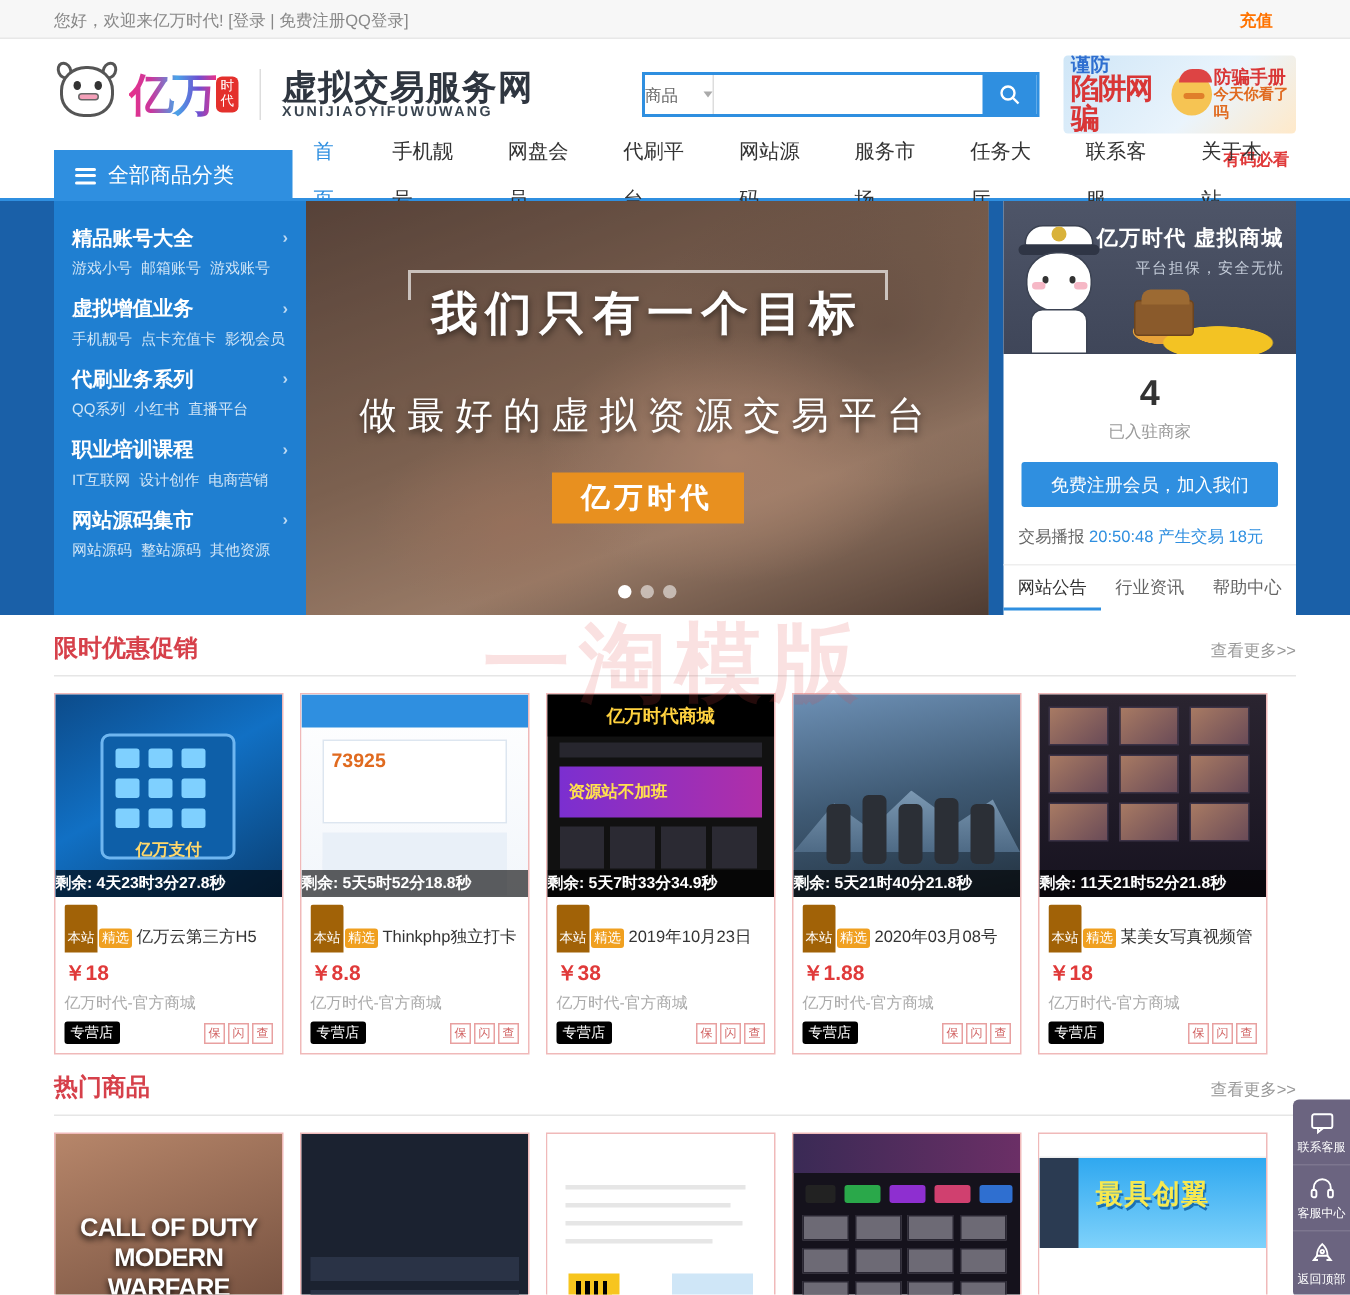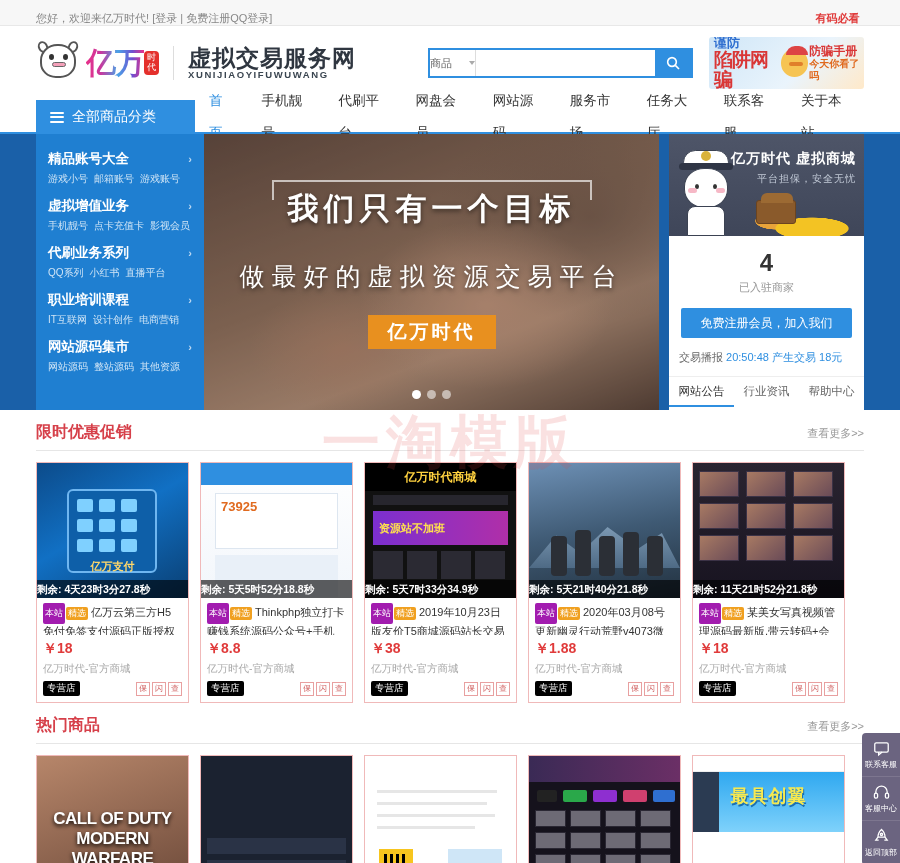--- a/index.html
+++ b/index.html
@@ -6,21 +6,21 @@
   html,body { width:900px; height:863px; overflow:hidden; }
   body {
     font-family:"Liberation Sans","DejaVu Sans",sans-serif;
     font-size:12px; color:#444; background:#fff;
   }
   .wrap { width:900px; margin:0 auto; position:relative; }
   .center { width:828px; margin:0 auto; position:relative; }
 
   
   .topbar { height:26px; background:#f7f7f7; border-bottom:1px solid #e8e8e8; }
-  .topbar .center { display:flex; align-items:flex-end; height:26px; }
+  .topbar .center { display:flex; align-items:center; height:26px; }
   .top-left { font-size:11px; color:#888; }
   .top-left a { color:#888; text-decoration:none; }
   .top-right { margin-left:auto; display:flex; align-items:center; gap:16px; font-size:11px;flex-direction:column; }
   .top-right a { color:#777; text-decoration:none; white-space:nowrap; }
   .top-right a.orange { color:#ff7300; font-weight:bold; }
   .top-right a.green  { color:#3aa93a; font-weight:bold; }
   .top-right a.red    { color:#e03a3a; font-weight:bold; }
   .caret { display:inline-block; border-left:3px solid transparent; border-right:3px solid transparent;
            border-top:4px solid #aaa; margin-left:3px; vertical-align:middle; }
 
@@ -157,21 +157,21 @@
   .sec-title { font-size:16px; color:#d6404a; font-weight:bold; }
   .sec-more { margin-left:auto; font-size:11px; color:#999; text-decoration:none; }
 
   .grid { display:flex; gap:11px; margin-top:11px; }
   .card { width:153px; border:1px solid #f0b9b9; background:#fff; position:relative; }
   .card .thumb { height:135px; position:relative; overflow:hidden; }
   .countdown { position:absolute; left:0; right:0; bottom:0; height:18px; background:rgba(0,0,0,.62);
       color:#fff; font-size:10.5px; line-height:18px; font-weight:bold; }
   .card-body { padding:5px 6px 4px 6px; }
   .card-title { font-size:11px; color:#333; line-height:1.45; height:32px; overflow:hidden; }
-  .tag-site { display:inline-block; background:#a21caf; color:#fff; font-size:9px; padding:4px 2px; border-radius:2px; margin-right:1px; }
+  .tag-site { display:inline-block; background:#a16207; color:#fff; font-size:9px; padding:16px 2px; border-radius:2px; margin-right:1px; }
   .tag-pick { display:inline-block; background:#f0a020; color:#fff; font-size:9px; padding:0 2px; border-radius:2px; margin-right:3px; }
   .price { color:#e03a3a; font-size:14px; margin-top:5px; font-weight:bold; }
   .shop { font-size:10.5px; color:#aaa; margin-top:4px; }
   .card-foot { display:flex; align-items:center; margin-top:5px; padding-bottom:2px; }
   .badge-shop { background:#000000; color:#fff; font-size:9.5px; padding:1px 4px; border-radius:2px; }
   .mini-icons { margin-left:auto; display:flex; gap:2px; }
   .mini-icons i { width:14px; height:14px; border:1px solid #e8a0a0; color:#d06060; font-size:8px;
       font-style:normal; display:flex; align-items:center; justify-content:center; }
 
   
@@ -321,22 +321,22 @@
         <span class="burger">
             <i></i>
             <i></i>
             <i></i>
           </span>
         <span>全部商品分类</span>
       </div>
       <div class="nav-items">
         <a href="#" class="active">首页</a>
         <a href="#">手机靓号</a>
+        <a href="#">网盘会员</a>
         <a href="#">代刷平台</a>
-        <a href="#">网盘会员</a>
         <a href="#">网站源码</a>
         <a href="#">服务市场</a>
         <a href="#">任务大厅</a>
         <a href="#">联系客服</a>
         <a href="#">关于本站</a>
       </div>
     </div>
   </div>
 
   <div class="hero-wrap">

